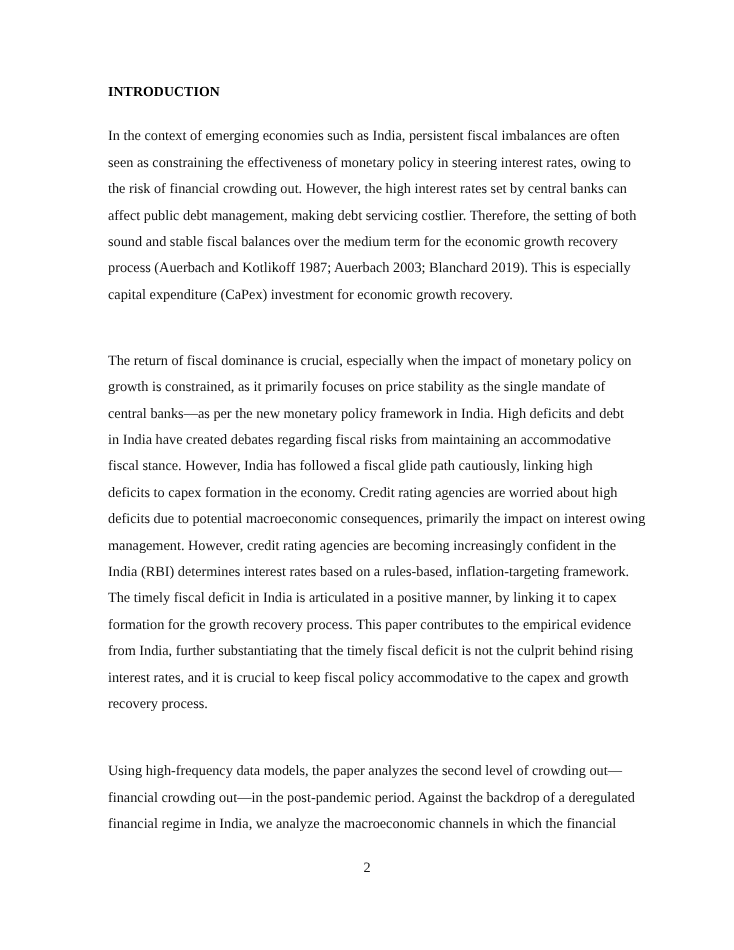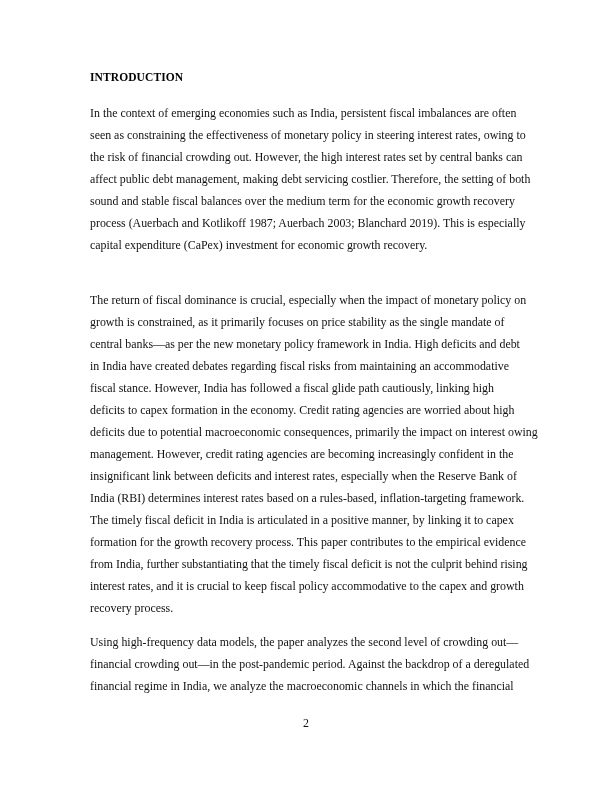--- a/index.html
+++ b/index.html
@@ -42,21 +42,20 @@
 
   <div class="para" id="p2">
     <span class="line">The return of fiscal dominance is crucial, especially when the impact of monetary policy on</span>
     <span class="line">growth is constrained, as it primarily focuses on price stability as the single mandate of</span>
     <span class="line">central banks—as per the new monetary policy framework in India. High deficits and debt</span>
     <span class="line">in India have created debates regarding fiscal risks from maintaining an accommodative</span>
     <span class="line">fiscal stance. However, India has followed a fiscal glide path cautiously, linking high</span>
     <span class="line">deficits to capex formation in the economy. Credit rating agencies are worried about high</span>
     <span class="line">deficits due to potential macroeconomic consequences, primarily the impact on interest owing</span>
     <span class="line">management. However, credit rating agencies are becoming increasingly confident in the</span>
-    <span class="line">insignificant link between deficits and interest rates, especially when the Reserve Bank of</span>
     <span class="line">India (RBI) determines interest rates based on a rules-based, inflation-targeting framework.</span>
     <span class="line">The timely fiscal deficit in India is articulated in a positive manner, by linking it to capex</span>
     <span class="line">formation for the growth recovery process. This paper contributes to the empirical evidence</span>
     <span class="line">from India, further substantiating that the timely fiscal deficit is not the culprit behind rising</span>
     <span class="line">interest rates, and it is crucial to keep fiscal policy accommodative to the capex and growth</span>
     <span class="line">recovery process.</span>
   </div>
 
   <div class="para" id="p3">
     <span class="line">Using high-frequency data models, the paper analyzes the second level of crowding out—</span>

